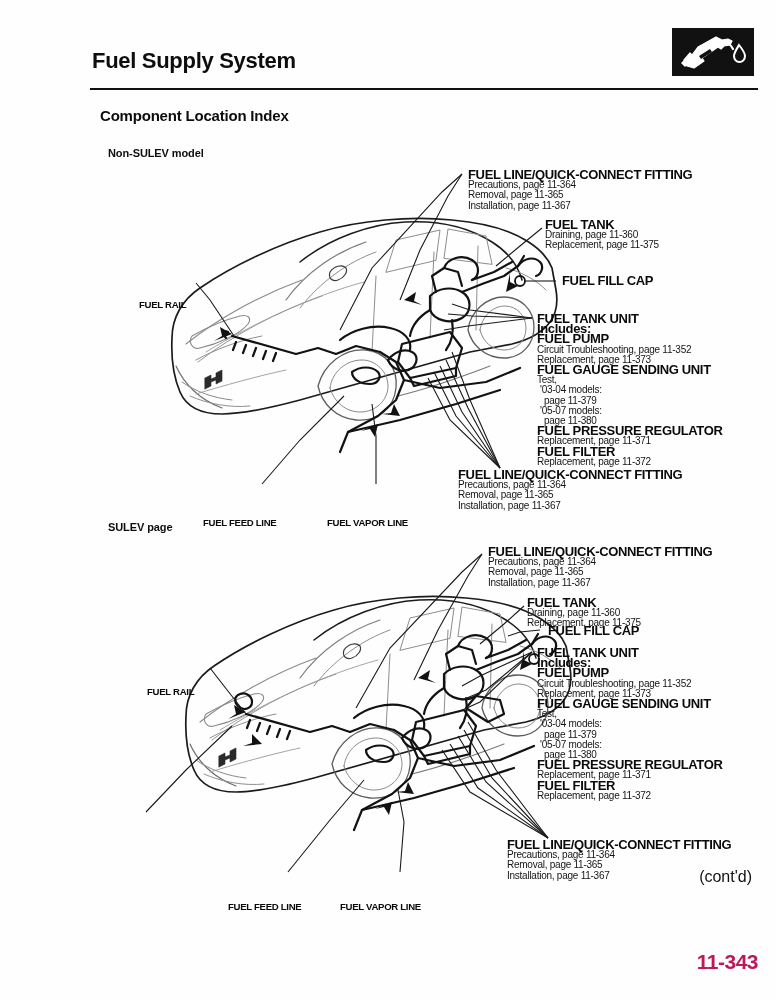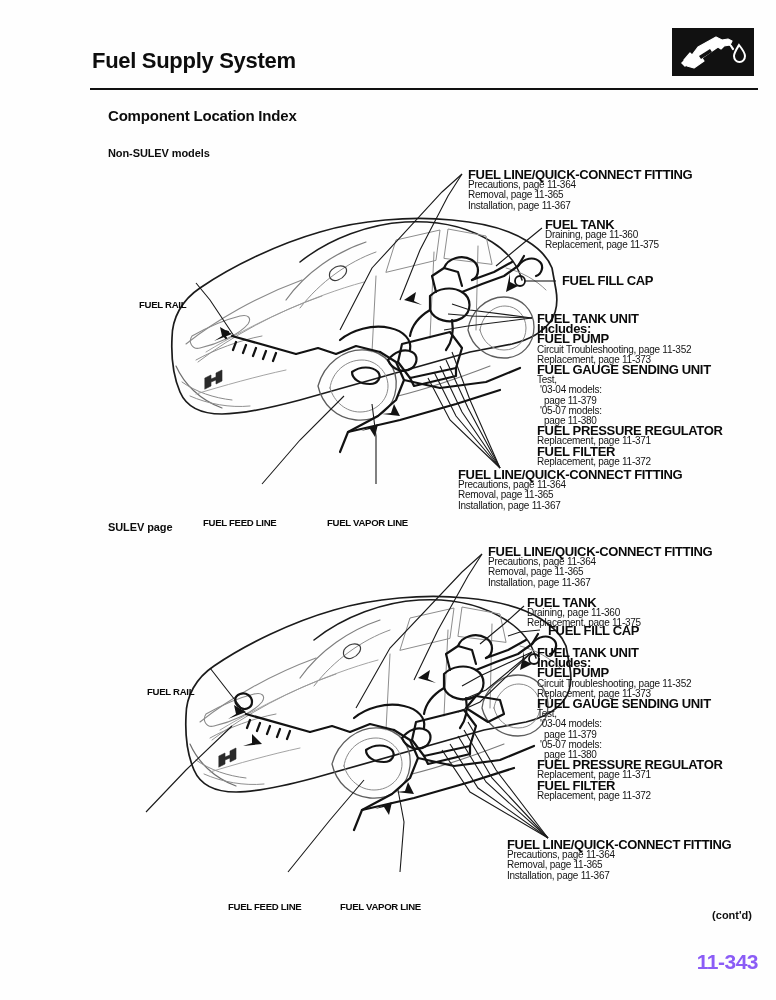--- a/index.html
+++ b/index.html
@@ -34,21 +34,21 @@
   .header-rule {
     position: absolute;
     left: 90px;
     top: 88px;
     width: 668px;
     height: 2px;
     background: #111111;
   }
   .section-title {
     position: absolute;
-    left: 108px;
+    left: 100px;
     top: 107px;
     font-size: 15px;
     font-weight: bold;
     letter-spacing: -0.2px;
     color: #0d0d0d;
   }
   .fuel-icon-box {
     position: absolute;
     left: 672px;
     top: 28px;
@@ -99,33 +99,33 @@
     letter-spacing: -0.3px;
     color: #0a0a0a;
     white-space: nowrap;
     margin-top: 31px;
   }
 
   
   .contd {
     position: absolute;
     right: 24px;
-    top: 909px;
-    font-size: 11px;
-    font-weight: bold;
+    top: 868px;
+    font-size: 16px;
+    font-weight: normal;
     color: #101010;
   }
   .page-number {
     position: absolute;
     right: 18px;
     top: 950px;
     font-size: 21px;
     font-weight: bold;
     letter-spacing: -0.5px;
-    color: #8b5cf6;
+    color: #be185d;
   }
 
   
   .art {
     position: absolute;
     left: 0;
     top: 0;
     width: 776px;
     height: 1000px;
     pointer-events: none;
@@ -153,21 +153,21 @@
       <path d="M27 28 L38 21 L40 24 L29 31 Z" fill="#111111"></path>
 
       <path d="M9 35 L14 30 L18 34 L13 39 Z" fill="#ffffff"></path>
 
       <path d="M46 13 C53 13 59 16 61 21" fill="none" stroke="#ffffff" stroke-width="2.2" stroke-linecap="round"></path>
 
       <path d="M67 17 C71 22 73 25 73 28 C73 31.5 70.5 34 67.5 34 C64.5 34 62 31.5 62 28 C62 25 64 22 67 17 Z" fill="none" stroke="#ffffff" stroke-width="2"></path>
     </svg>
   </div>
 
-  <div class="model-caption" id="caption-nonsulev">Non-SULEV models</div>
+  <div class="model-caption" id="caption-nonsulev">Non-SULEV model</div>
 
   <div class="art">
     <svg width="776" height="1000" viewBox="0 0 776 1000" aria-hidden="true">
       <g fill="none" stroke="#1b1b1b" stroke-width="1.7" stroke-linejoin="round" stroke-linecap="round">
 
         <path d="M172 338
                  C172 318 182 300 200 288
                  C232 266 278 244 320 232
                  C360 220 410 216 452 220
                  C486 223 510 230 527 241

